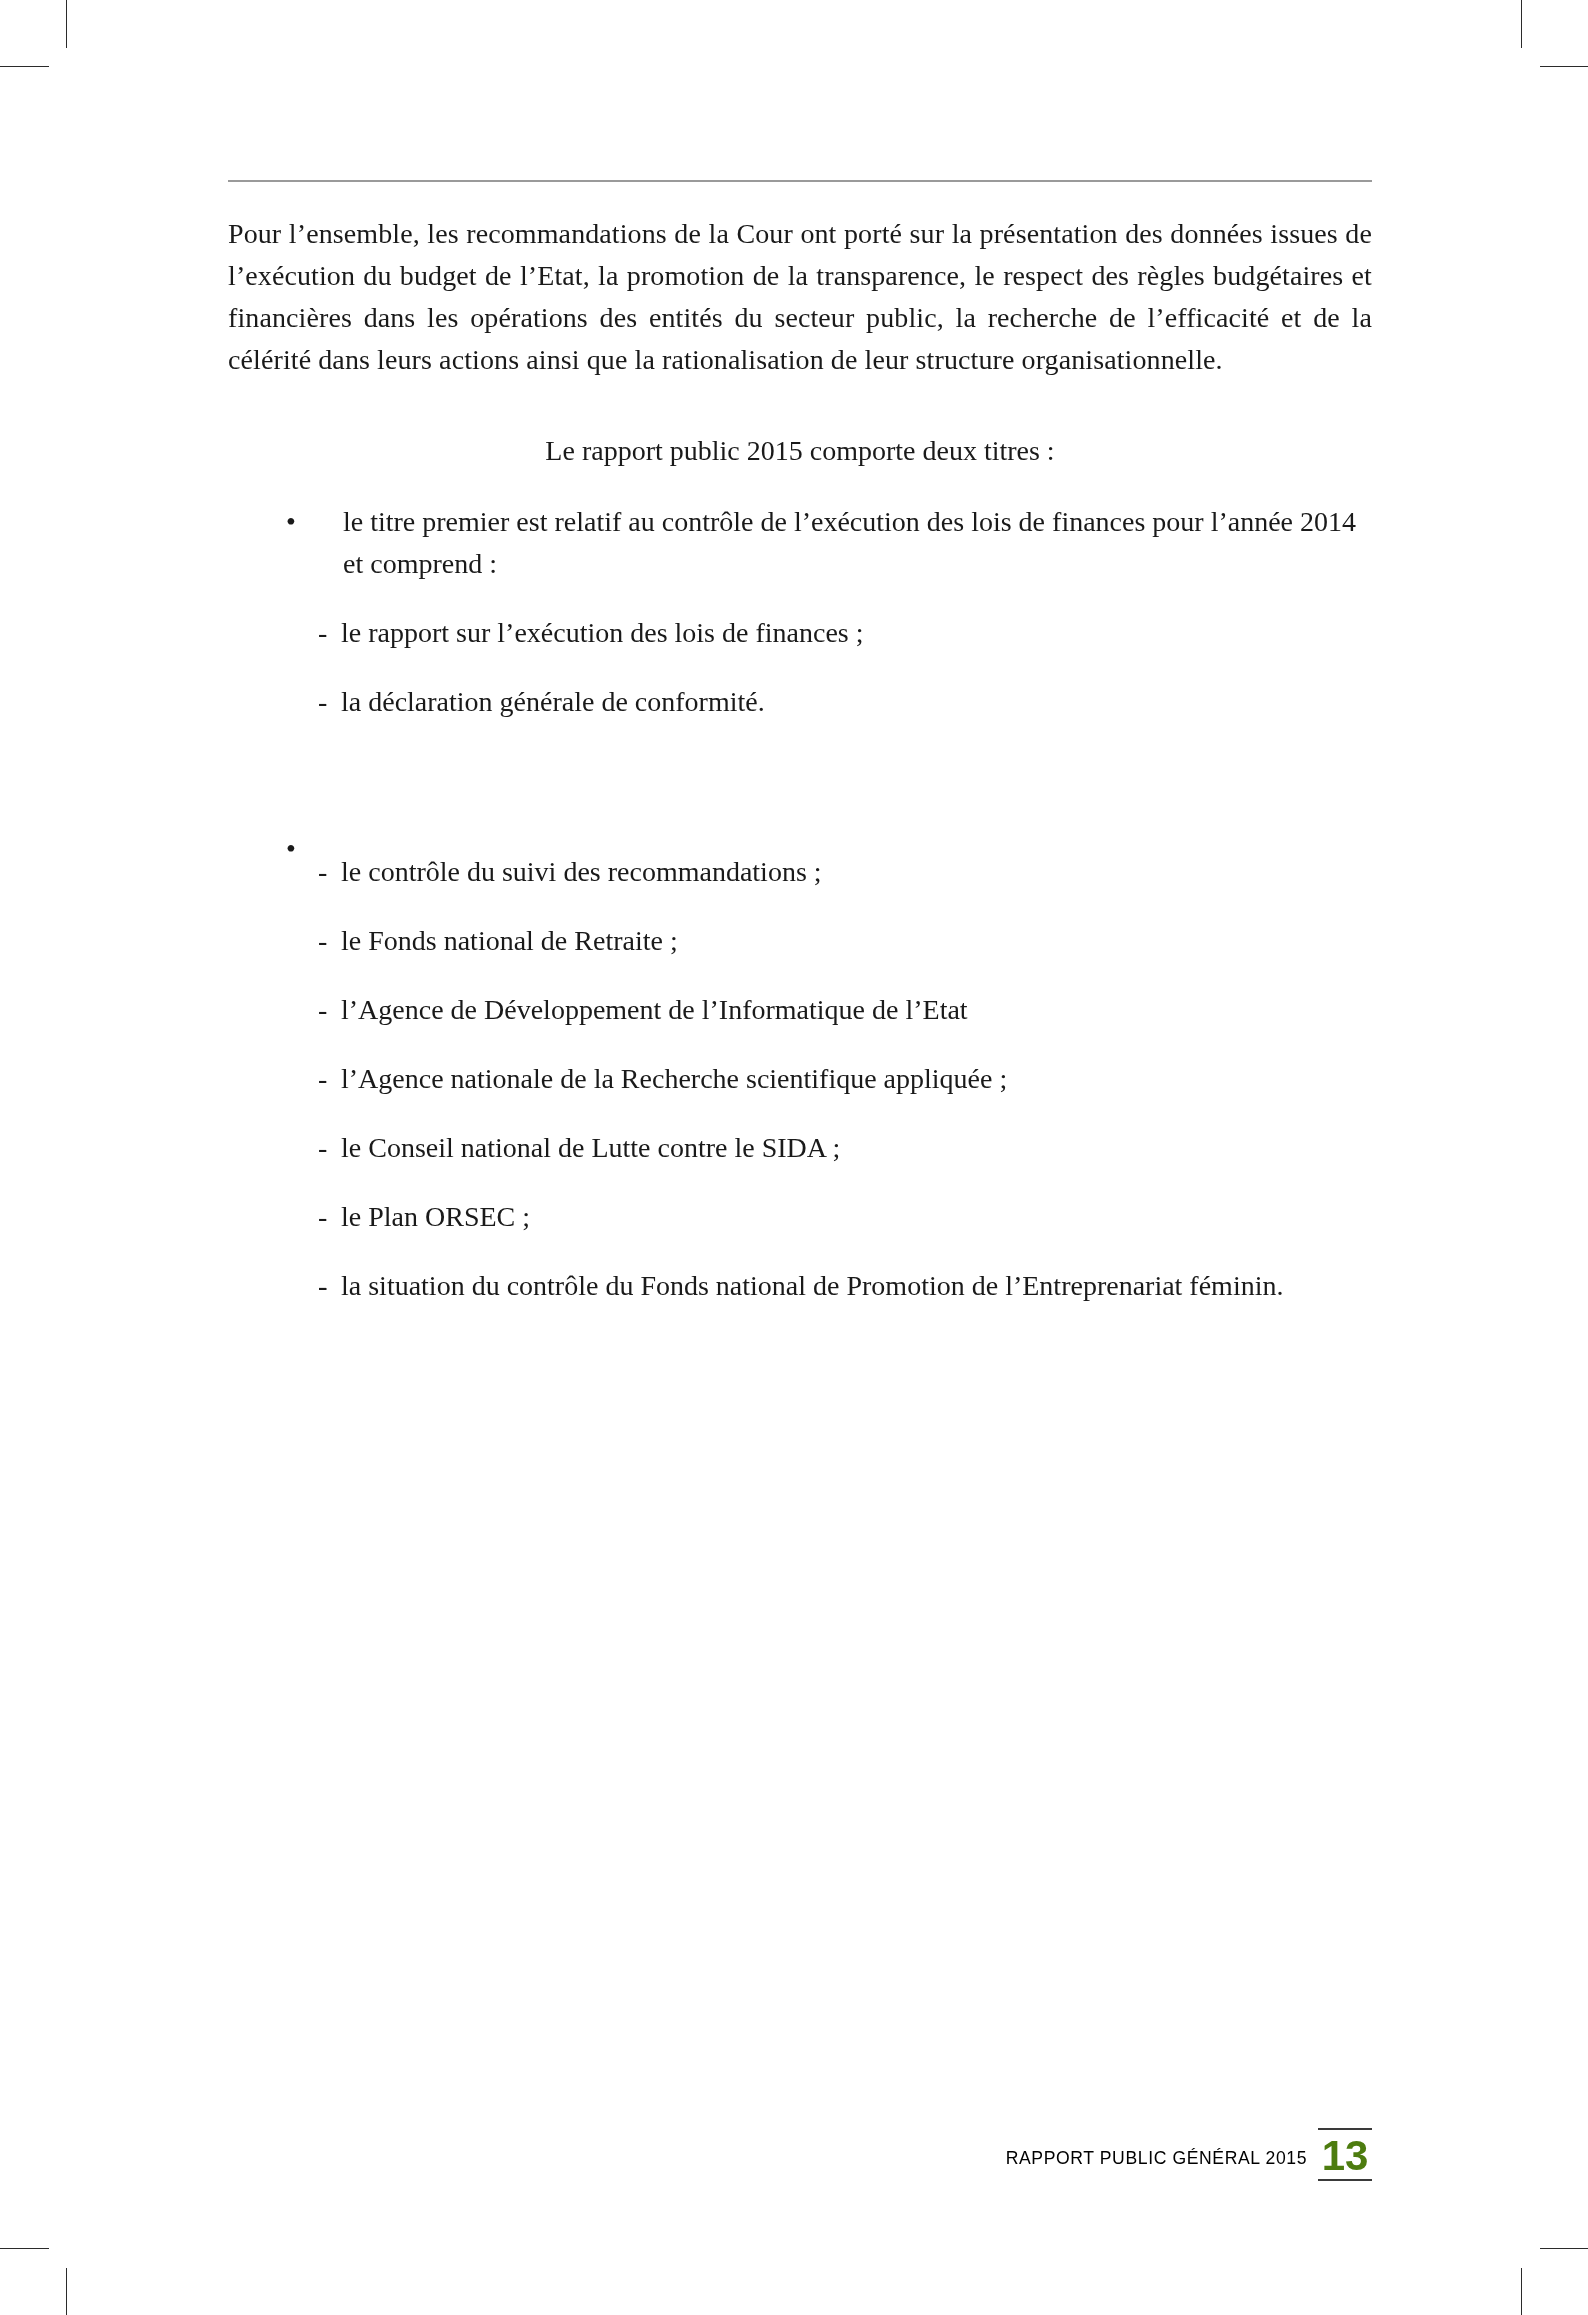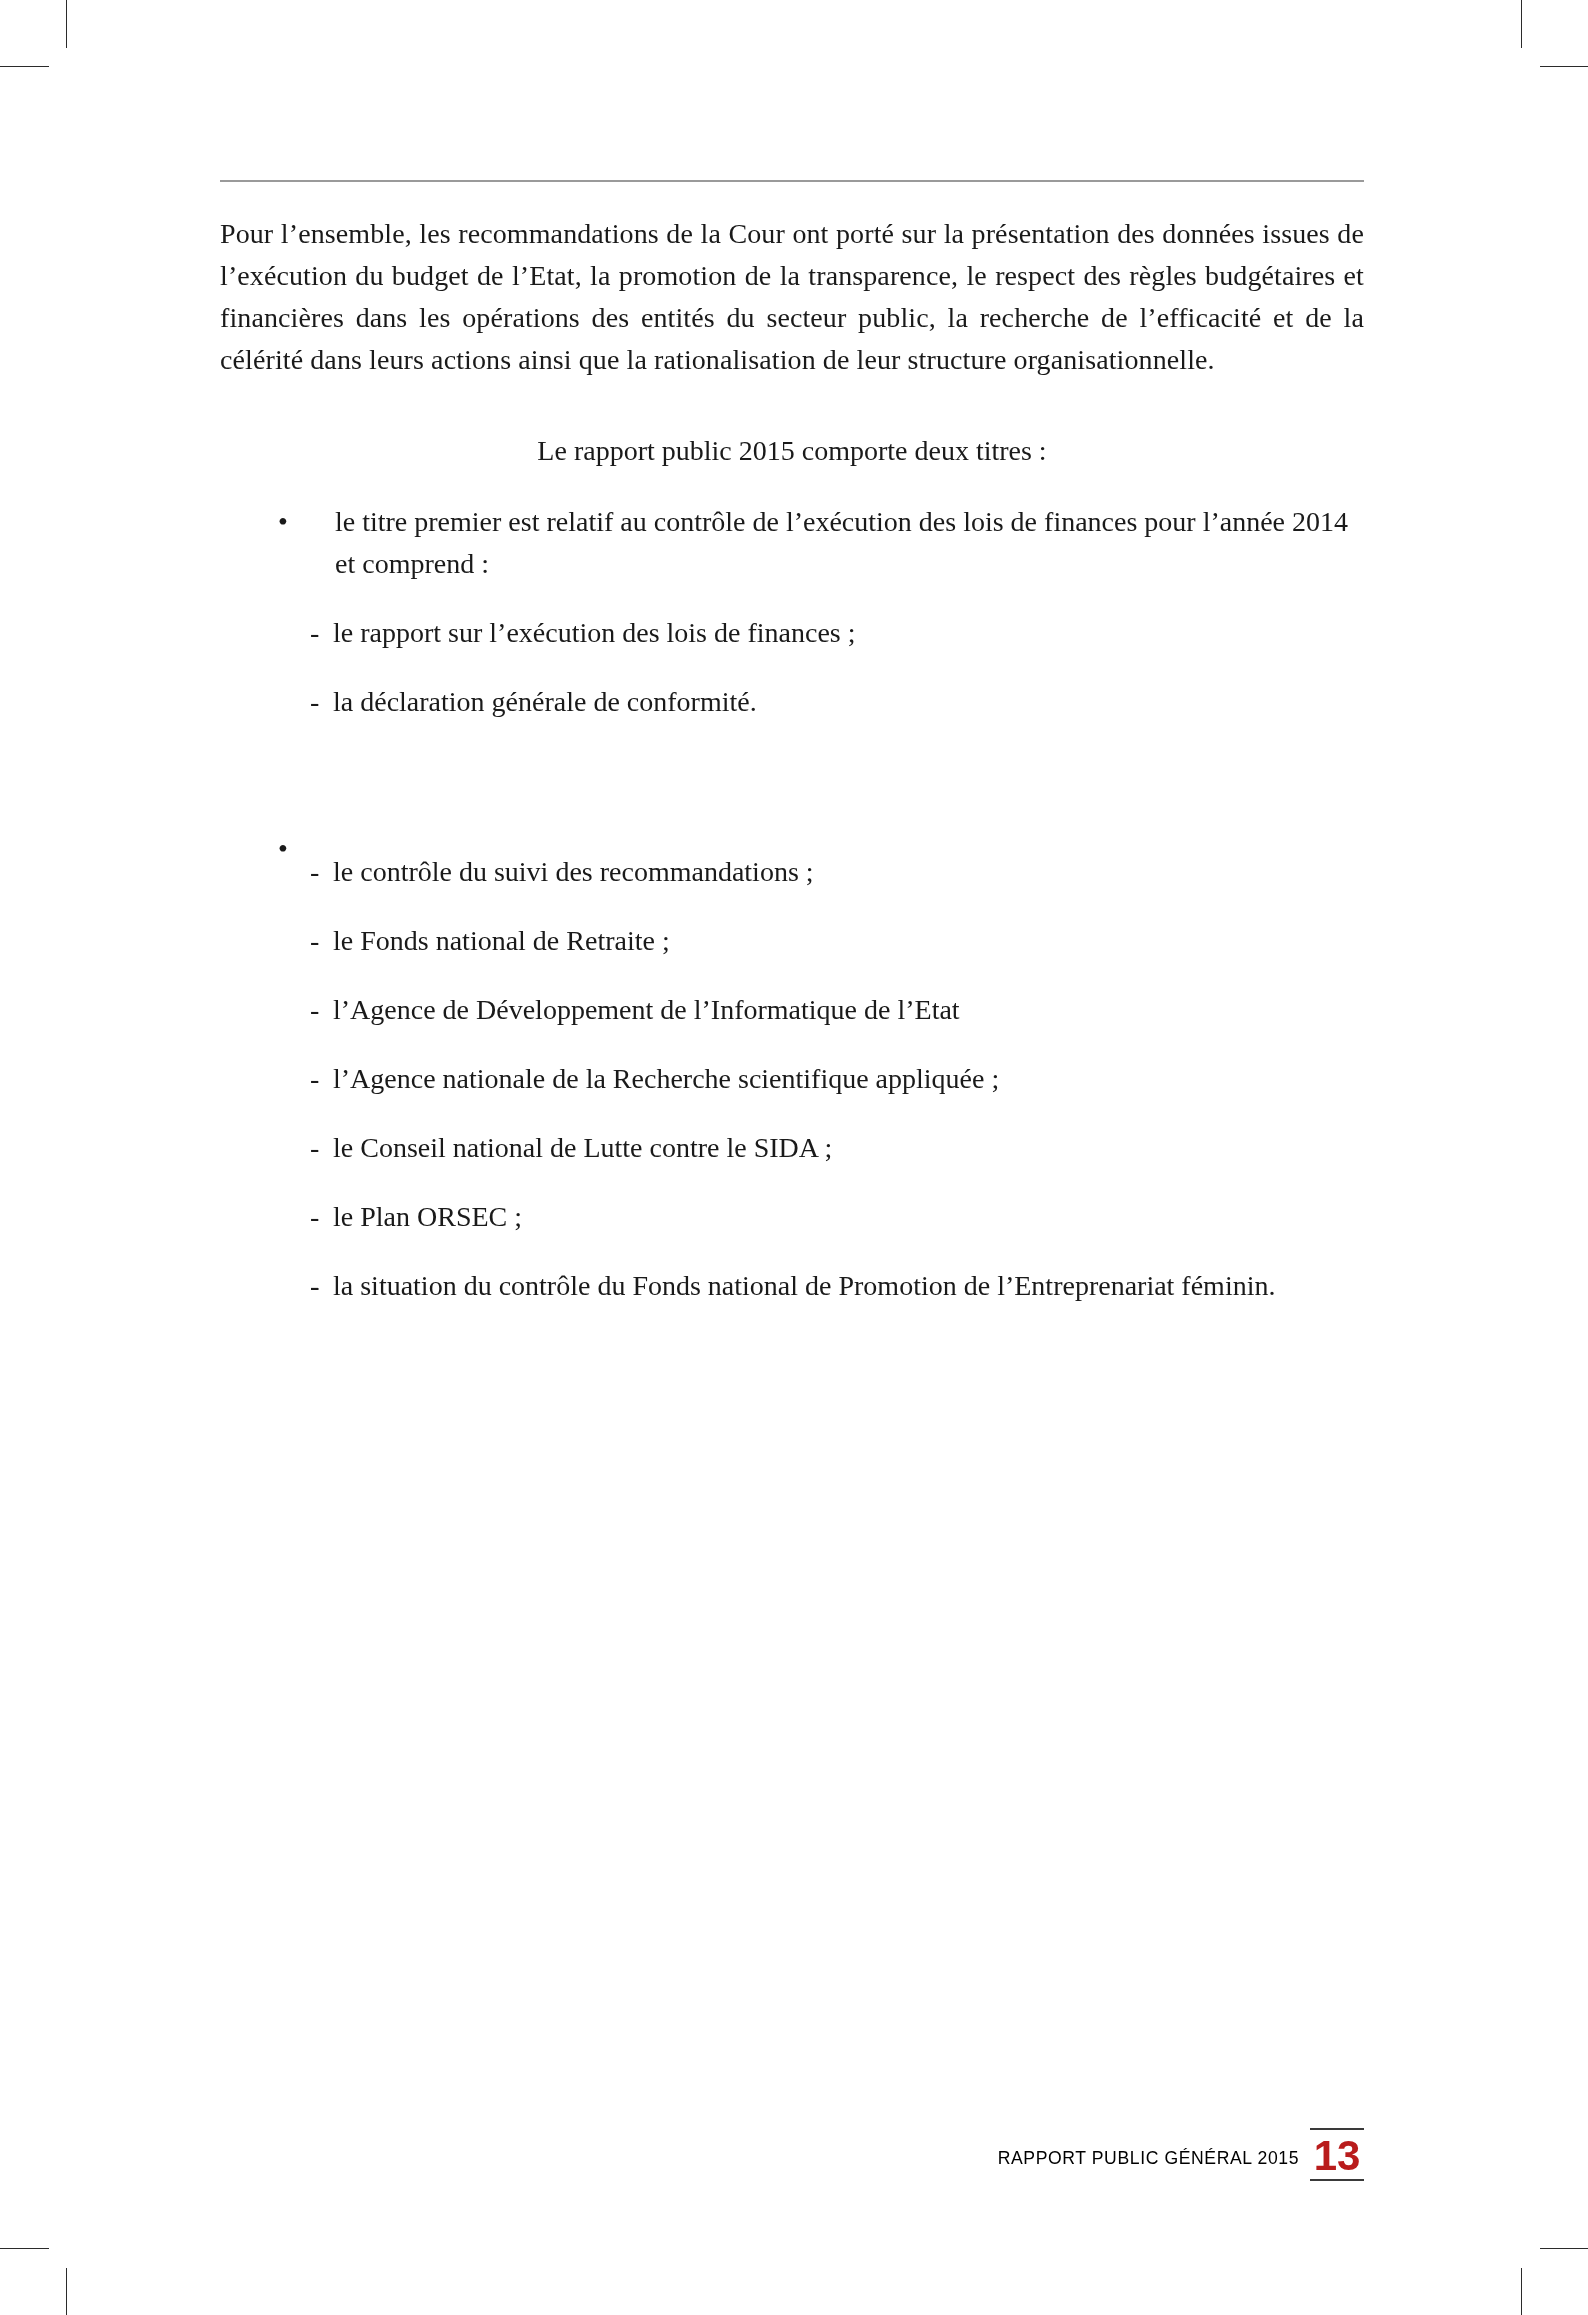--- a/index.html
+++ b/index.html
@@ -29,21 +29,21 @@
   .crop-tr-v { left: 1521px; top: 0;    height: 48px; }
   .crop-tr-h { left: 1540px; top: 66px; width: 49px; }
   .crop-bl-h { left: 0;     top: 2248px; width: 49px; }
   .crop-bl-v { left: 66px;  top: 2268px; height: 48px; }
   .crop-br-h { left: 1540px; top: 2248px; width: 49px; }
   .crop-br-v { left: 1521px; top: 2268px; height: 48px; }
 
   
   .page {
     position: absolute;
-    left: 220px;
+    left: 228px;
     top: 0;
     width: 1144px;
     height: 2316px;
   }
 
   .top-rule {
     position: absolute;
     left: 0;
     top: 180px;
     width: 1144px;
@@ -162,21 +162,21 @@
     background: #3a3a3a;
   }
   .page-num-box .rule-top { top: 0; }
   .page-num-box .rule-bot { bottom: 0; }
   .page-num {
     display: block;
     font-family: "Liberation Sans", "DejaVu Sans", sans-serif;
     font-weight: bold;
     font-size: 42px;
     line-height: 49px;
-    color: #b91c1c;
+    color: #4d7c0f;
     padding: 2.7px 0 0.9px 0;
   }
 </style>
 </head>
 <body>
 
 <div class="crop crop-v crop-tl-v"></div>
 <div class="crop crop-h crop-tl-h"></div>
 <div class="crop crop-v crop-tr-v"></div>
 <div class="crop crop-h crop-tr-h"></div>

